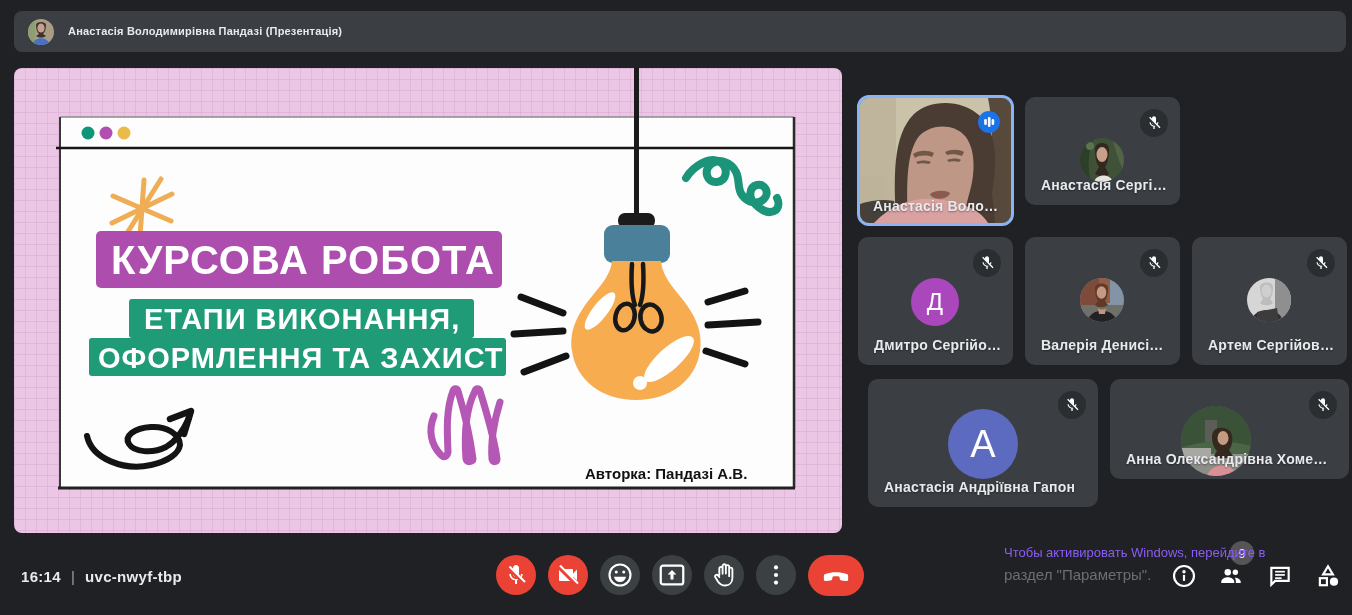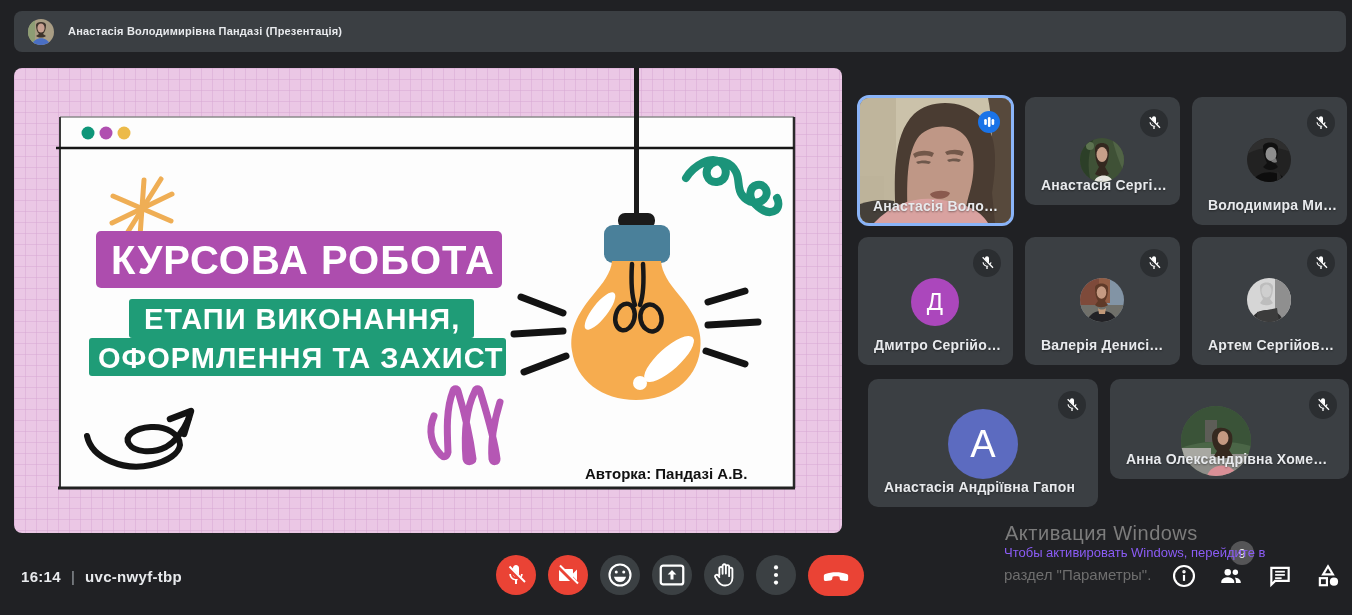--- a/index.html
+++ b/index.html
@@ -170,42 +170,20 @@
     <div class="micb">
         <svg width="16" height="16" viewBox="0 0 24 24">
           <path fill="#fff" d="M12 14c1.66 0 3-1.34 3-3V5c0-1.66-1.34-3-3-3S9 3.34 9 5v6c0 1.66 1.34 3 3 3z"></path>
           <path fill="#fff" d="M17 11c0 2.76-2.24 5-5 5s-5-2.24-5-5H5.3c0 3.28 2.61 5.99 5.7 6.32V21h2v-3.68c3.09-.33 5.7-3.04 5.7-6.32H17z"></path>
           <line x1="4" y1="4" x2="20" y2="20" stroke="#2b2e31" stroke-width="4"></line>
           <line x1="5.5" y1="3.5" x2="21" y2="19" stroke="#fff" stroke-width="2"></line>
         </svg>
       </div>
   </div>
 
-  <div class="tile abs" style="left:1192px;top:97px;width:155px;height:128px;">
-    <div class="avatarc" style="left:55px;top:41px;width:44px;height:44px;">
-      <svg width="44" height="44" viewBox="0 0 44 44">
-        <rect width="44" height="44" fill="#222222"></rect>
-        <path d="M0 0 H44 V14 C30 8 14 8 0 16 Z" fill="#2e2e2e"></path>
-        <path d="M16 9 C16 3 31 3 31 10 C31 16 30 21 28 25 L31 29 C27 33 20 33 16 29 L20 25 C18 21 16 15 16 9 Z" fill="#101010"></path>
-        <ellipse cx="24" cy="16" rx="5.5" ry="7" fill="#8f8f8f"></ellipse>
-        <path d="M24 23 C26 25 28 25 30 24 L29 20 Z" fill="#7a7a7a"></path>
-        <path d="M6 44 C9 31 36 31 39 44 Z" fill="#0d0d0d"></path>
-        <path d="M30 33 C33 35 35 39 35 44 L30 44 Z" fill="#262626"></path>
-      </svg>
-    </div>
-    <div class="tname">Володимира Ми…</div>
-    <div class="micb">
-        <svg width="16" height="16" viewBox="0 0 24 24">
-          <path fill="#fff" d="M12 14c1.66 0 3-1.34 3-3V5c0-1.66-1.34-3-3-3S9 3.34 9 5v6c0 1.66 1.34 3 3 3z"></path>
-          <path fill="#fff" d="M17 11c0 2.76-2.24 5-5 5s-5-2.24-5-5H5.3c0 3.28 2.61 5.99 5.7 6.32V21h2v-3.68c3.09-.33 5.7-3.04 5.7-6.32H17z"></path>
-          <line x1="4" y1="4" x2="20" y2="20" stroke="#2b2e31" stroke-width="4"></line>
-          <line x1="5.5" y1="3.5" x2="21" y2="19" stroke="#fff" stroke-width="2"></line>
-        </svg>
-      </div>
-  </div>
 
   <div class="tile abs" style="left:858px;top:237px;width:155px;height:128px;">
     <div class="avatarc lettera" style="left:53px;top:41px;width:48px;height:48px;background:#ab47bc;font-size:24px;">Д</div>
     <div class="tname">Дмитро Сергійо…</div>
     <div class="micb">
         <svg width="16" height="16" viewBox="0 0 24 24">
           <path fill="#fff" d="M12 14c1.66 0 3-1.34 3-3V5c0-1.66-1.34-3-3-3S9 3.34 9 5v6c0 1.66 1.34 3 3 3z"></path>
           <path fill="#fff" d="M17 11c0 2.76-2.24 5-5 5s-5-2.24-5-5H5.3c0 3.28 2.61 5.99 5.7 6.32V21h2v-3.68c3.09-.33 5.7-3.04 5.7-6.32H17z"></path>
           <line x1="4" y1="4" x2="20" y2="20" stroke="#2b2e31" stroke-width="4"></line>
           <line x1="5.5" y1="3.5" x2="21" y2="19" stroke="#fff" stroke-width="2"></line>
@@ -379,16 +357,15 @@
   <div class="abs ricon" style="left:1315px;">
     <svg width="26" height="26" viewBox="0 0 24 24">
         <path d="M12 3 L16.5 10.5 H7.5 Z" fill="none" stroke="#fff" stroke-width="2"></path>
         <rect x="4.5" y="14" width="6.5" height="6.5" fill="none" stroke="#fff" stroke-width="2"></rect>
         <circle cx="17.5" cy="17.2" r="3.8" fill="#fff"></circle>
       </svg>
   </div>
 
   <div class="abs" style="left:1230px;top:541px;width:24px;height:24px;border-radius:50%;background:rgba(130,130,130,0.55);color:#efefef;font-size:13px;display:flex;align-items:center;justify-content:center;">9</div>
 
-  <div class="abs" id="wm1">Активация Windows</div>
   <div class="abs" id="wm2">Чтобы активировать Windows, перейдите в</div>
   <div class="abs" id="wm3">раздел "Параметры".</div>
 </div>
 
 </body></html>

